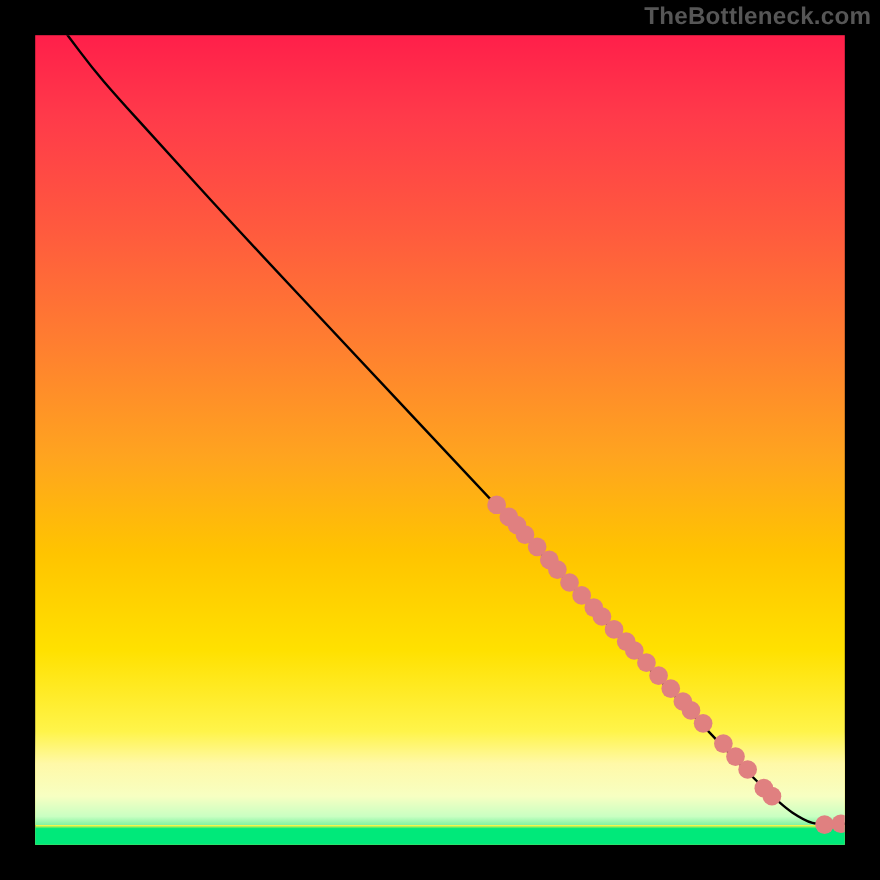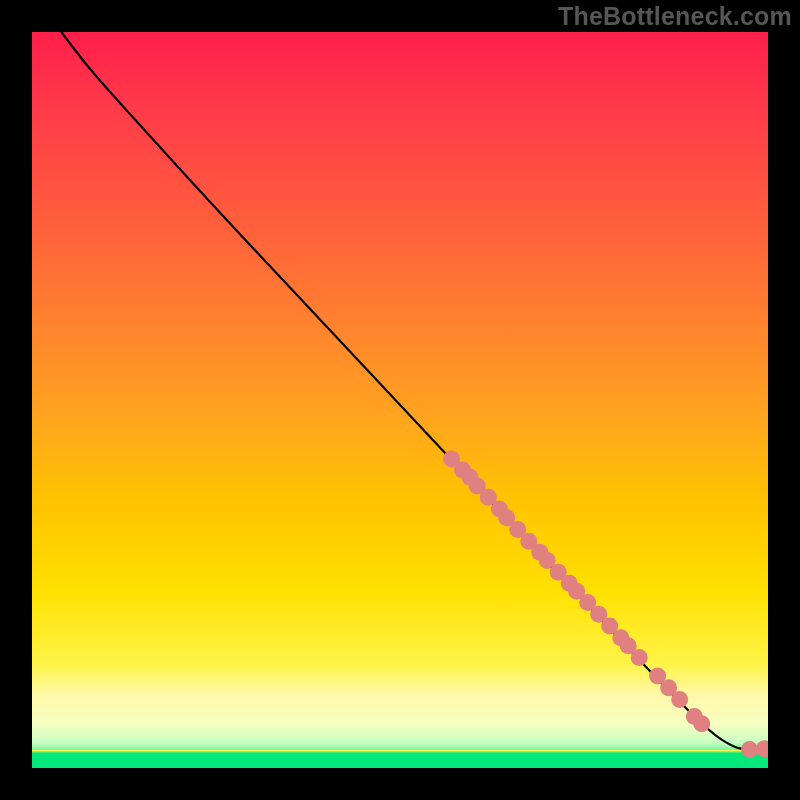--- a/index.html
+++ b/index.html
@@ -8,21 +8,21 @@
     position: relative;
     width: 800px;
     height: 800px;
     background: #000;
   }
   .attribution {
     position: absolute;
     top: 2px;
     right: 8px;
     font-family: Arial, Helvetica, sans-serif;
-    font-size: 25px;
+    font-size: 22px;
     font-weight: 600;
     color: #565656;
     letter-spacing: 0.2px;
   }
   .plot-area {
     position: absolute;
     left: 32px;
     top: 32px;
     width: 736px;
     height: 736px;

